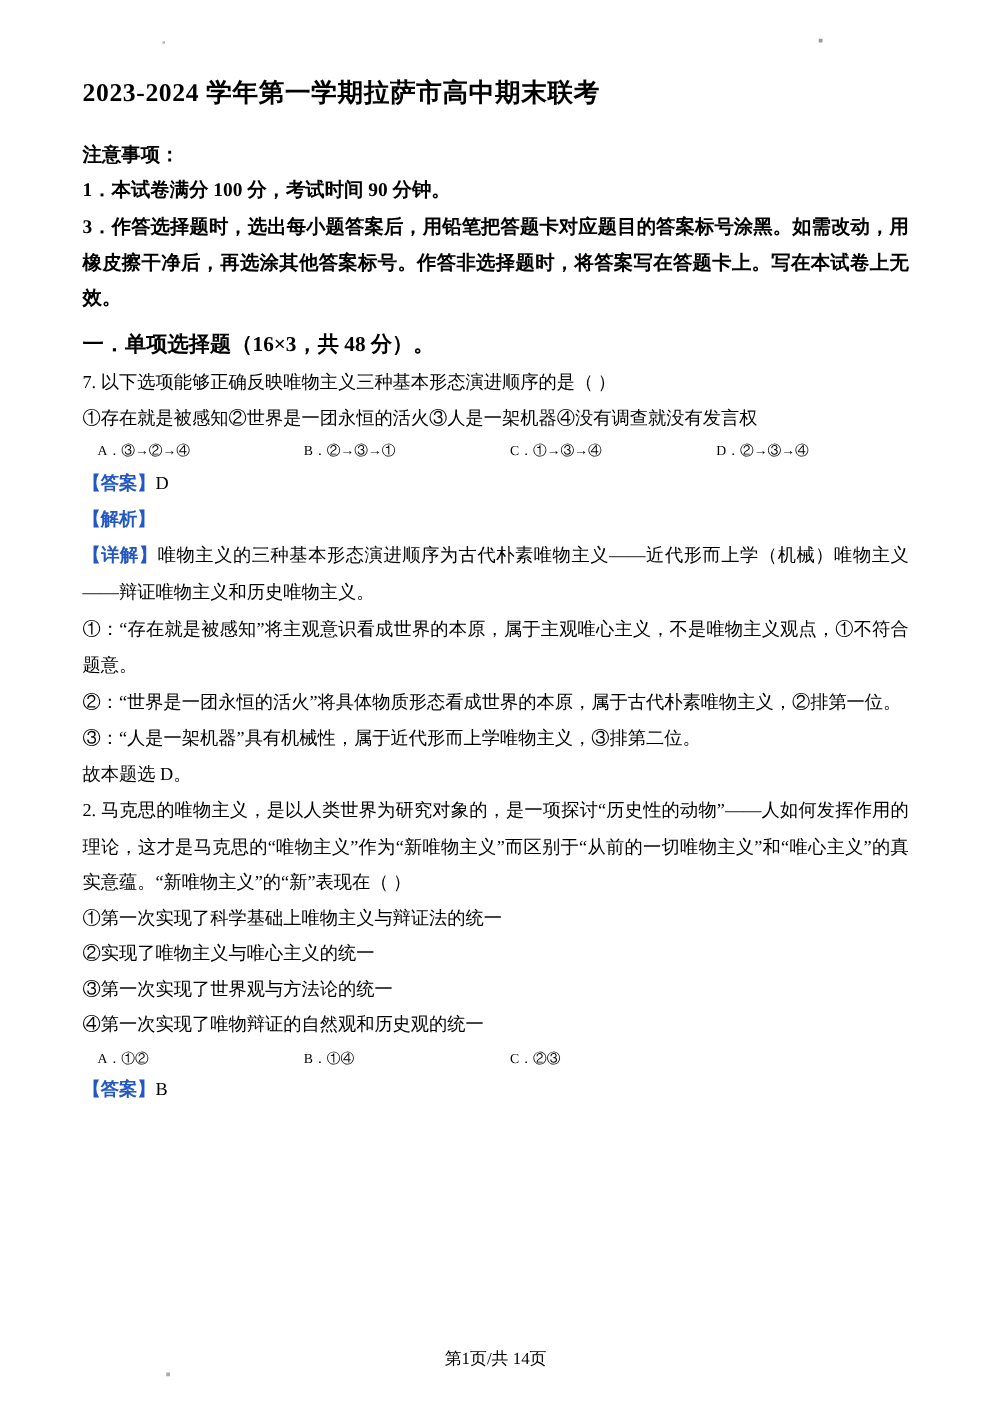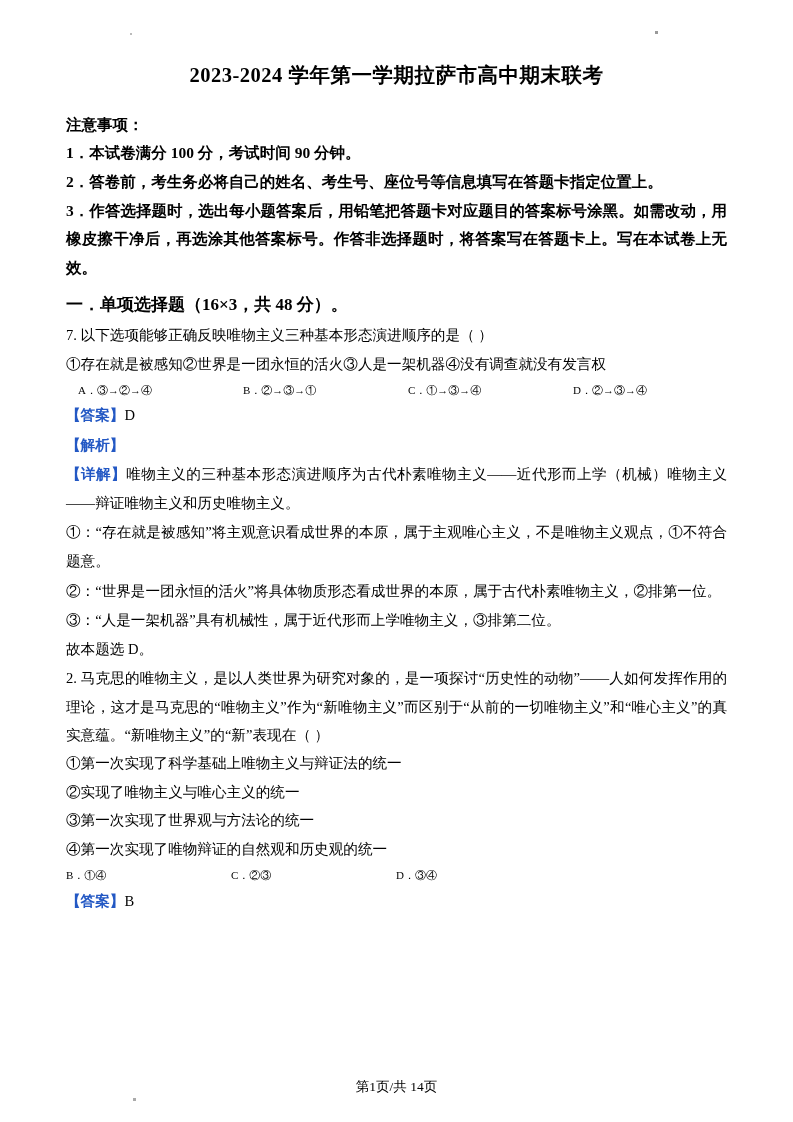--- a/index.html
+++ b/index.html
@@ -17,21 +17,21 @@
   }
   .page {
     position: absolute;
     left: 0; top: 0;
     width: 793px;
     height: 1122px;
     box-sizing: border-box;
     padding: 48px 66px 0 66px;
   }
   .title-main {
-    text-align: center;
+    text-align: left;
     font-weight: bold;
     font-size: 20.5px;
     letter-spacing: 0.5px;
     margin: 12px 0 0 0;
     line-height: 1.5;
   }
   .title-sub {
     text-align: center;
     font-weight: bold;
     font-size: 19px;
@@ -124,21 +124,20 @@
 <div class="page">
 
   <div class="dot-tl"></div>
   <div class="dot-tr"></div>
   <div class="dot-bl"></div>
 
   <div class="title-main">2023-2024 学年第一学期拉萨市高中期末联考</div>
 
   <div class="notice-head">注意事项：</div>
   <div class="notice-line">1．本试卷满分 100 分，考试时间 90 分钟。</div>
-  <div class="notice-line">2．答卷前，考生务必将自己的姓名、考生号、座位号等信息填写在答题卡指定位置上。</div>
   <div class="notice-line">3．作答选择题时，选出每小题答案后，用铅笔把答题卡对应题目的答案标号涂黑。如需改动，用橡皮擦干净后，再选涂其他答案标号。作答非选择题时，将答案写在答题卡上。写在本试卷上无效。</div>
 
   <div class="section-head">一．单项选择题（16×3，共 48 分）。</div>
 
   <div class="q">7. 以下选项能够正确反映唯物主义三种基本形态演进顺序的是（      ）</div>
   <div class="q">①存在就是被感知②世界是一团永恒的活火③人是一架机器④没有调查就没有发言权</div>
   <div class="opts">
     <span class="opt-a">A．③→②→④</span>
     <span class="opt-b">B．②→③→①</span>
     <span class="opt-c">C．①→③→④</span>
@@ -157,23 +156,23 @@
   <div class="para">②：“世界是一团永恒的活火”将具体物质形态看成世界的本原，属于古代朴素唯物主义，②排第一位。</div>
   <div class="para">③：“人是一架机器”具有机械性，属于近代形而上学唯物主义，③排第二位。</div>
   <div class="para">故本题选 D。</div>
 
   <div class="q">2. 马克思的唯物主义，是以人类世界为研究对象的，是一项探讨“历史性的动物”——人如何发挥作用的理论，这才是马克思的“唯物主义”作为“新唯物主义”而区别于“从前的一切唯物主义”和“唯心主义”的真实意蕴。“新唯物主义”的“新”表现在（      ）</div>
   <div class="q">①第一次实现了科学基础上唯物主义与辩证法的统一</div>
   <div class="q">②实现了唯物主义与唯心主义的统一</div>
   <div class="q">③第一次实现了世界观与方法论的统一</div>
   <div class="q">④第一次实现了唯物辩证的自然观和历史观的统一</div>
   <div class="opts">
+    <span class="opt-a">A．①②</span>
     <span class="opt-b">B．①④</span>
     <span class="opt-c">C．②③</span>
-    <span class="opt-d">D．③④</span>
   </div>
   <div class="ans">
     <span class="tag">【答案】</span><span>B</span>
   </div>
 
 </div>
 
 <div class="footer">第1页/共 14页</div>
 
 </body></html>

